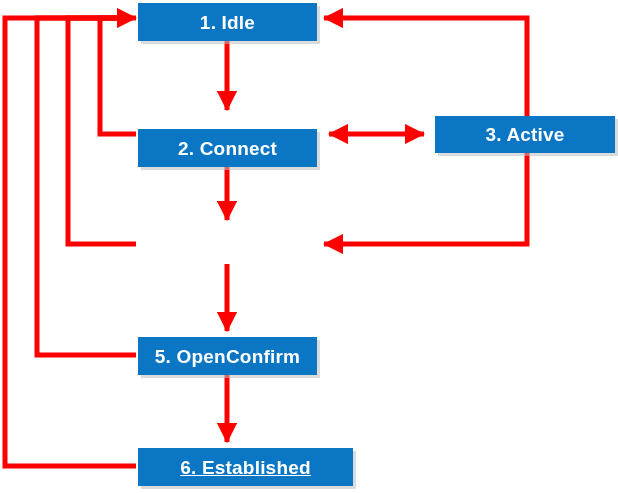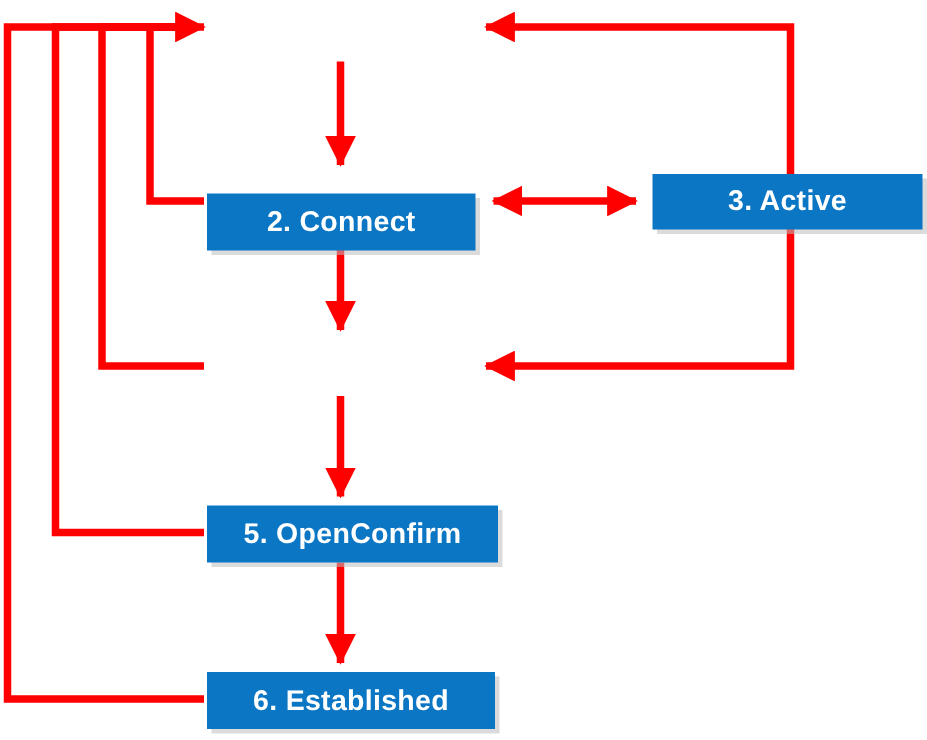--- a/index.html
+++ b/index.html
@@ -44,22 +44,22 @@
   }
   .node-label {
     display: block;
     line-height: 1;
     white-space: nowrap;
   }
   .n-idle        { left: 138px; top: 3px;   width: 179px; height: 38px; }
   .n-connect     { left: 138px; top: 129px; width: 179px; height: 38px; }
   .n-active      { left: 435px; top: 116px; width: 180px; height: 37px; }
   .n-opensent    { left: 138px; top: 226px; width: 179px; height: 38px; }
-  .n-openconfirm { left: 138px; top: 337px; width: 194px; height: 38px; }
-  .n-established { left: 138px; top: 448px; width: 192px; height: 38px; }
+  .n-openconfirm { left: 138px; top: 337px; width: 179px; height: 38px; }
+  .n-established { left: 138px; top: 448px; width: 215px; height: 38px; text-decoration: underline; }
 </style>
 </head>
 <body>
 
 <div id="canvas">
 
   <svg class="wires" viewBox="0 0 618 493" width="618" height="493" xmlns="http://www.w3.org/2000/svg">
     <defs>
       <marker id="ah-left" viewBox="0 0 10 10" refX="9.4" refY="5" markerWidth="4.1" markerHeight="4.1" orient="auto-start-reverse">
         <path d="M 0 0 L 10 5 L 0 10 z" fill="#fe0000"></path>
@@ -84,20 +84,23 @@
 
       <path d="M 329 134 L 424 134" marker-start="url(#ah-left)" marker-end="url(#ah-left)"></path>
 
       <path d="M 227 41 L 227 110" marker-end="url(#ah-left)"></path>
       <path d="M 227 154 L 227 220" marker-end="url(#ah-left)"></path>
       <path d="M 227 264 L 227 331" marker-end="url(#ah-left)"></path>
       <path d="M 227 375 L 227 442" marker-end="url(#ah-left)"></path>
     </g>
   </svg>
 
+  <div class="node n-idle">
+    <span class="node-label">1. Idle</span>
+  </div>
 
   <div class="node n-connect">
     <span class="node-label">2. Connect</span>
   </div>
 
   <div class="node n-active">
     <span class="node-label">3. Active</span>
   </div>
 
 

